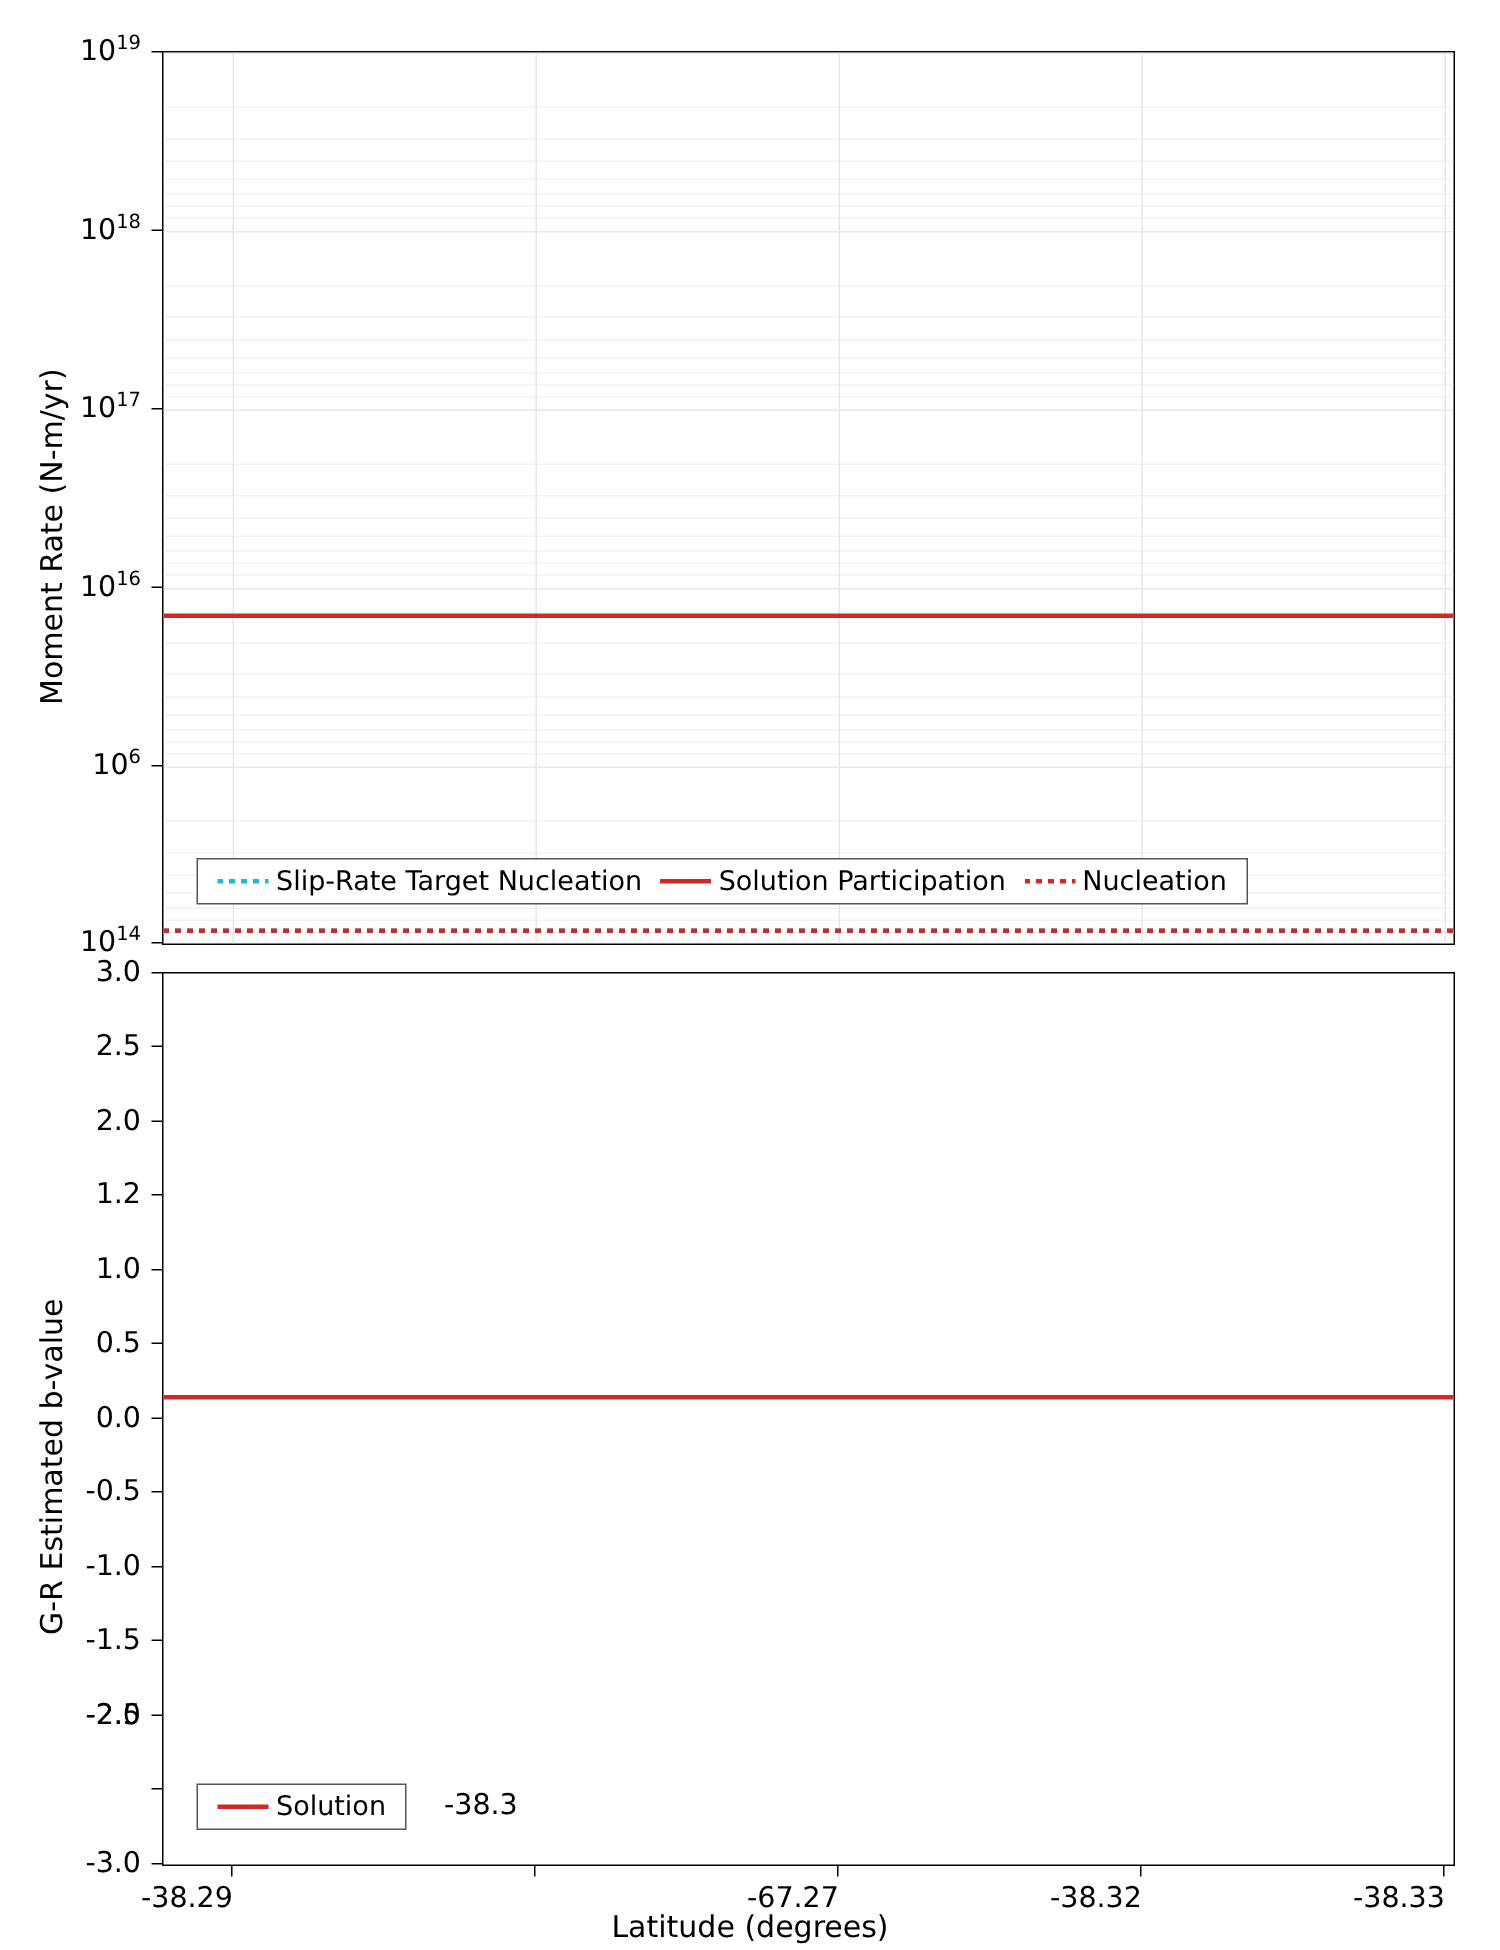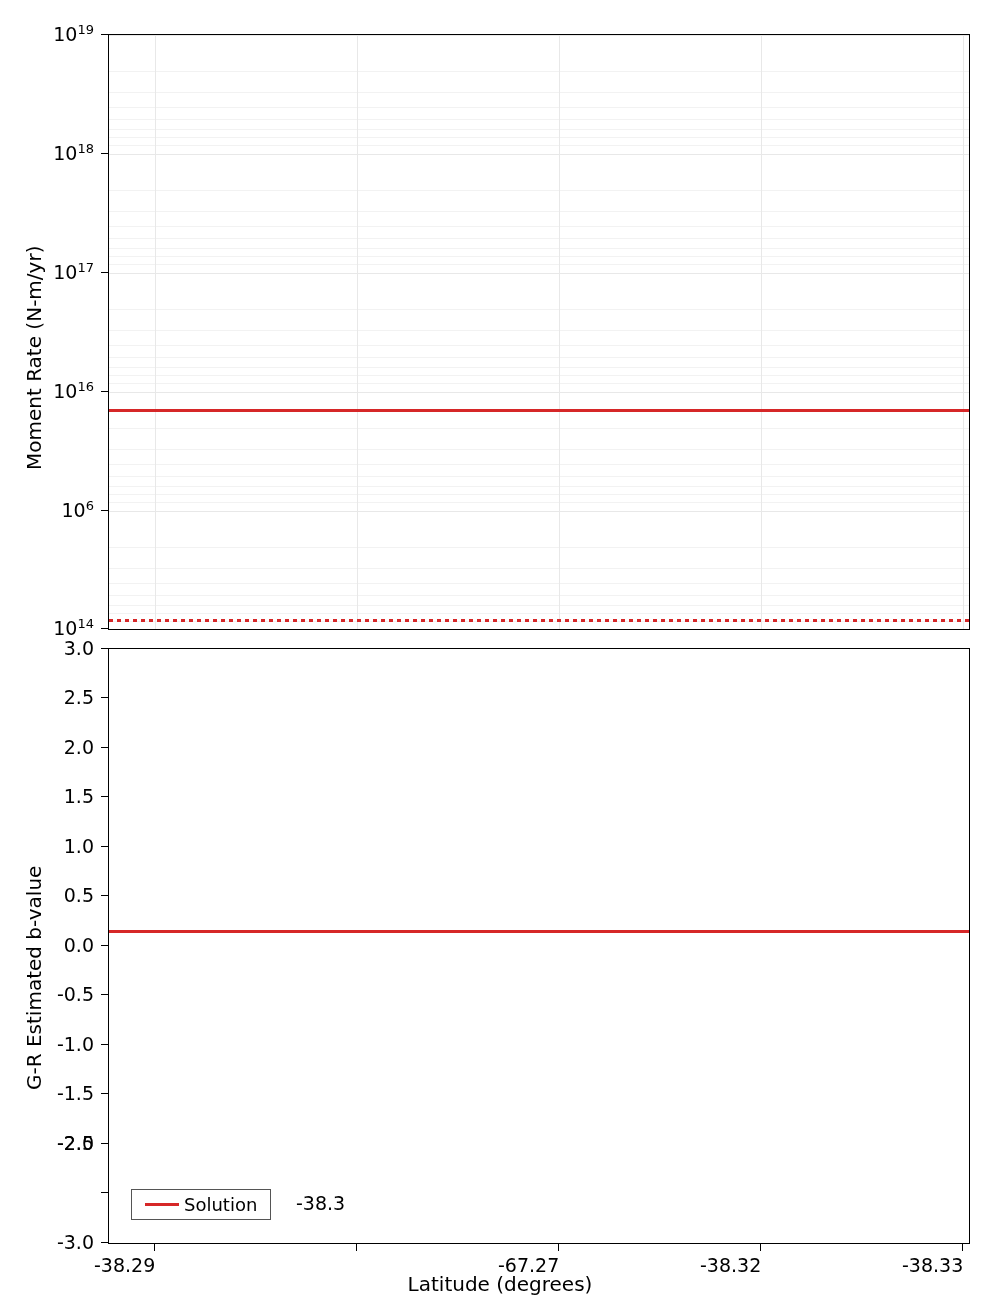--- a/index.html
+++ b/index.html
@@ -219,20 +219,34 @@
 
   <div class="ylabel-text" style="left:10px; top:25px; width:84px;">10<sup>19</sup></div>
   <div class="ylabel-text" style="left:10px; top:144px; width:84px;">10<sup>18</sup></div>
   <div class="ylabel-text" style="left:10px; top:263px; width:84px;">10<sup>17</sup></div>
   <div class="ylabel-text" style="left:10px; top:382px; width:84px;">10<sup>16</sup></div>
   <div class="ylabel-text" style="left:10px; top:501px; width:84px;">10<sup>6</sup></div>
   <div class="ylabel-text" style="left:10px; top:619px; width:84px;text-align:right;">10<sup>14</sup></div>
 
   <div class="axis-title vertical" style="left:22px; top:470px;">Moment Rate (N-m/yr)</div>
 
+  <div class="legend" id="legend-top" style="left:131px; top:572px;">
+    <span class="legend-entry">
+      <span class="legend-swatch sw-dot-cyan"></span>
+      <span>Slip-Rate Target Nucleation</span>
+    </span>
+    <span class="legend-entry">
+      <span class="legend-swatch sw-solid-red"></span>
+      <span>Solution Participation</span>
+    </span>
+    <span class="legend-entry">
+      <span class="legend-swatch sw-dot-red"></span>
+      <span>Nucleation</span>
+    </span>
+  </div>
 
   <div class="axes" id="axes-bottom">
     <div class="series-line solid-red" style="top:281px;"></div>
   </div>
 
   <div class="tick ytick" style="left:101px; top:648px;"></div>
   <div class="tick ytick" style="left:101px; top:697px;"></div>
   <div class="tick ytick" style="left:101px; top:747px;"></div>
   <div class="tick ytick" style="left:101px; top:796px;"></div>
   <div class="tick ytick" style="left:101px; top:846px;"></div>
@@ -241,21 +255,21 @@
   <div class="tick ytick" style="left:101px; top:994px;"></div>
   <div class="tick ytick" style="left:101px; top:1044px;"></div>
   <div class="tick ytick" style="left:101px; top:1093px;"></div>
   <div class="tick ytick" style="left:101px; top:1143px;"></div>
   <div class="tick ytick" style="left:101px; top:1192px;"></div>
   <div class="tick ytick" style="left:101px; top:1242px;"></div>
 
   <div class="ylabel-text" style="left:10px; top:639px; width:84px;">3.0</div>
   <div class="ylabel-text" style="left:10px; top:688px; width:84px;">2.5</div>
   <div class="ylabel-text" style="left:10px; top:738px; width:84px;">2.0</div>
-  <div class="ylabel-text" style="left:10px; top:787px; width:84px;">1.5</div>
+  <div class="ylabel-text" style="left:10px; top:787px; width:84px;">1.2</div>
   <div class="ylabel-text" style="left:10px; top:837px; width:84px;">1.0</div>
   <div class="ylabel-text" style="left:10px; top:886px; width:84px;">0.5</div>
   <div class="ylabel-text" style="left:10px; top:936px; width:84px;">0.0</div>
   <div class="ylabel-text" style="left:10px; top:985px; width:84px;">-0.5</div>
   <div class="ylabel-text" style="left:10px; top:1035px; width:84px;">-1.0</div>
   <div class="ylabel-text" style="left:10px; top:1084px; width:84px;">-1.5</div>
   <div class="ylabel-text" style="left:10px; top:1134px; width:84px;">-2.0</div>
   <div class="ylabel-text" style="left:10px; top:1134px; width:84px;">-2.5</div>
   <div class="ylabel-text" style="left:10px; top:1233px; width:84px;">-3.0</div>
 

